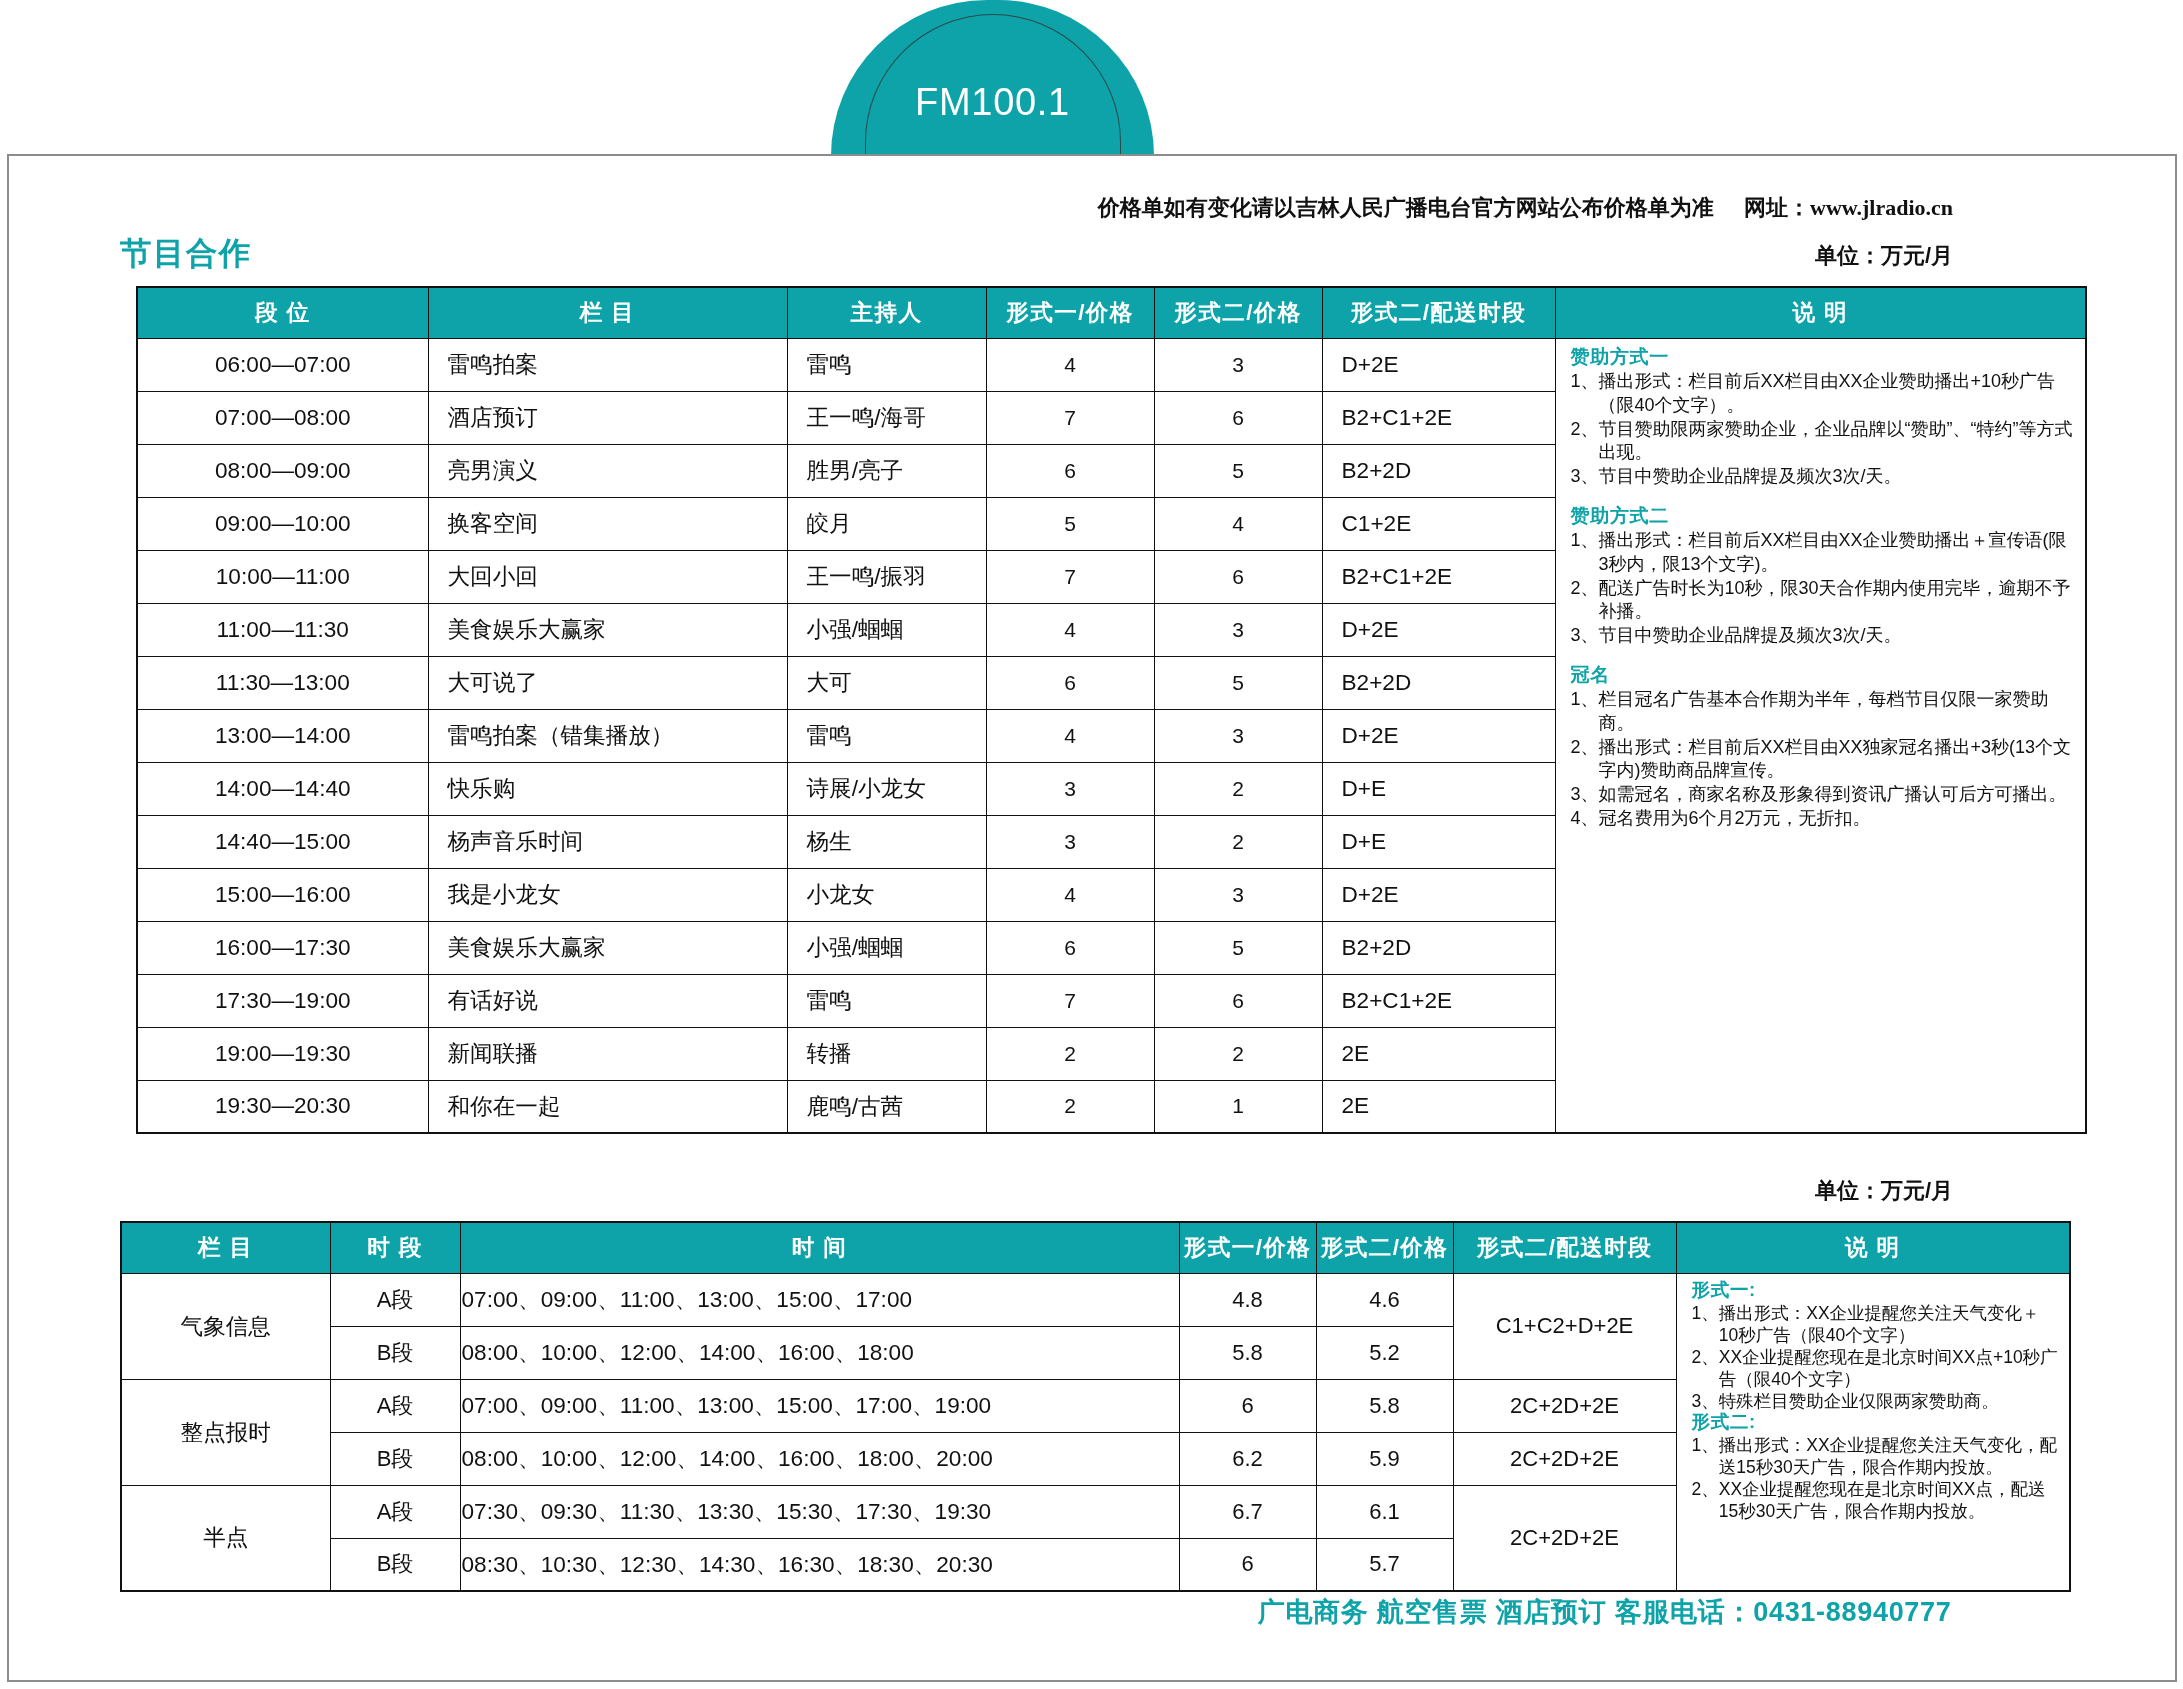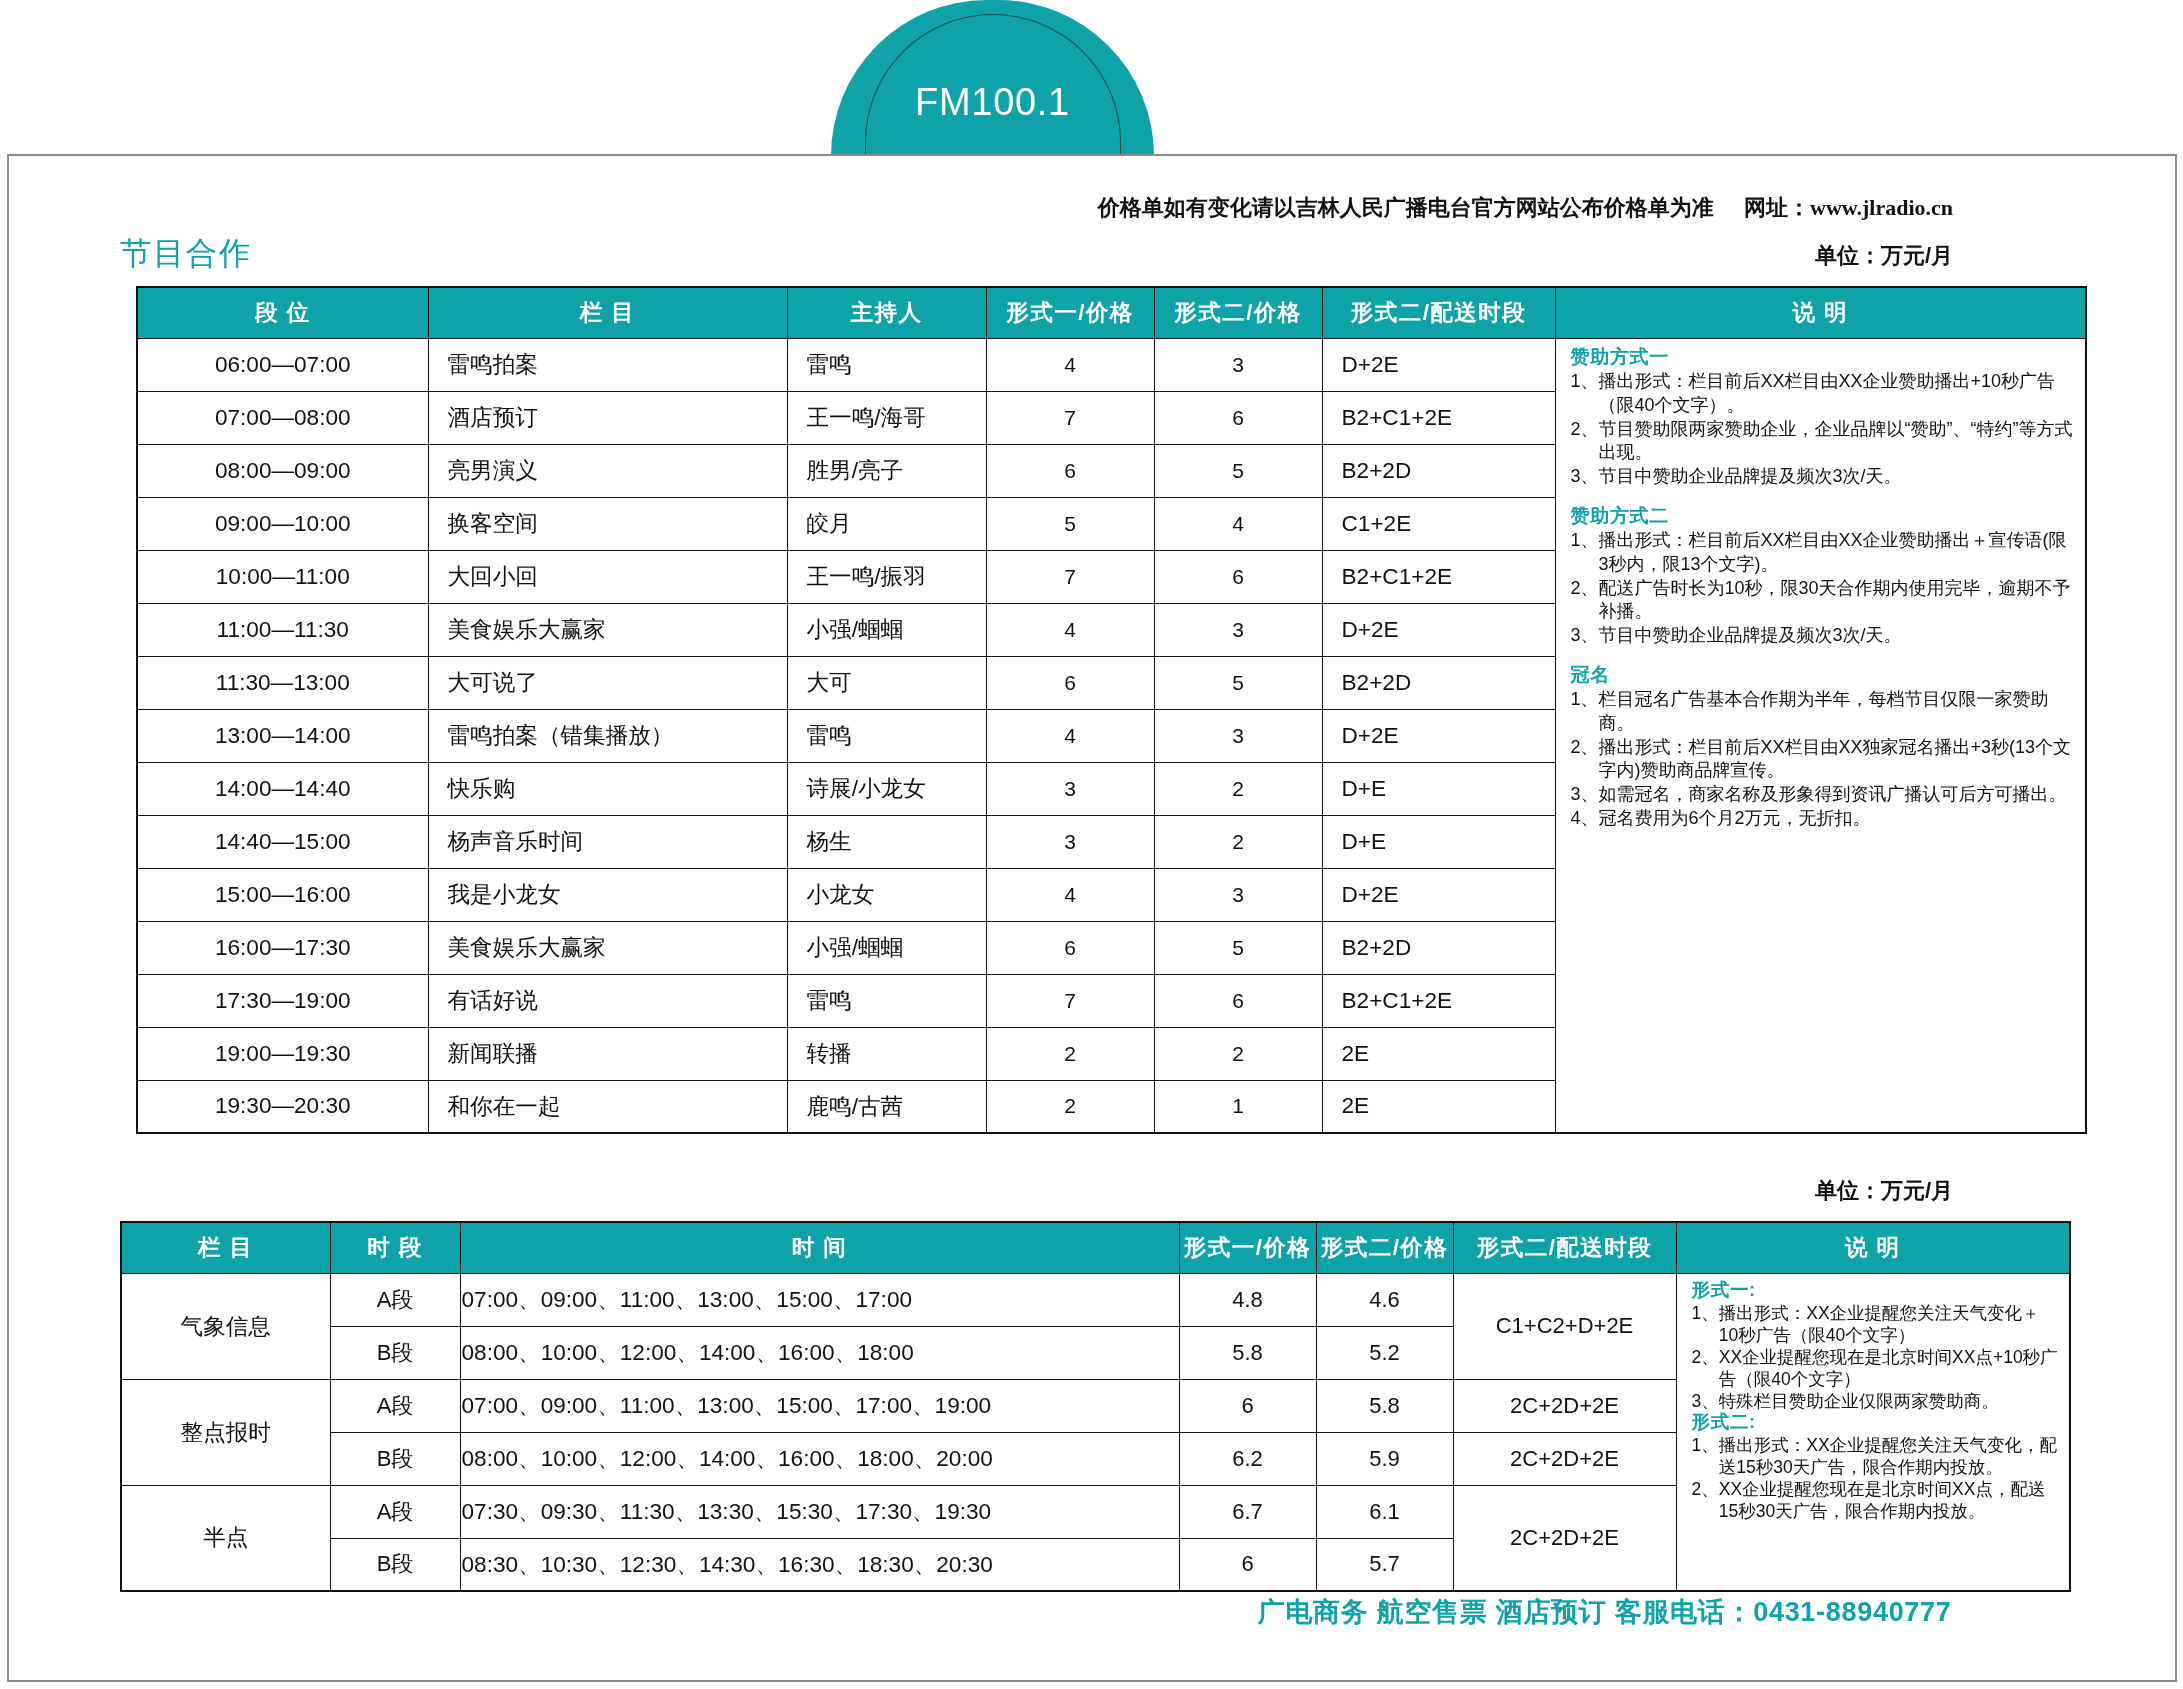--- a/index.html
+++ b/index.html
@@ -40,21 +40,21 @@
   
   .notice{
     position:absolute;right:19px;top:193px;
     font-size:22px;font-weight:bold;color:#111;letter-spacing:0px;
     white-space:nowrap;
   }
   .notice .url{font-family:"Liberation Serif","DejaVu Serif",serif;}
 
   
   .sec-title{
-    position:absolute;color:#0DA3A8;font-size:31.5px;font-weight:normal;
+    position:absolute;color:#0DA3A8;font-size:31.5px;font-weight:bold;
     letter-spacing:1.4px;
   }
   .unit-label{
     position:absolute;right:19px;font-size:22px;font-weight:bold;color:#111;
     white-space:nowrap;
   }
 
   
   table.grid{
     position:absolute;border-collapse:collapse;table-layout:fixed;

